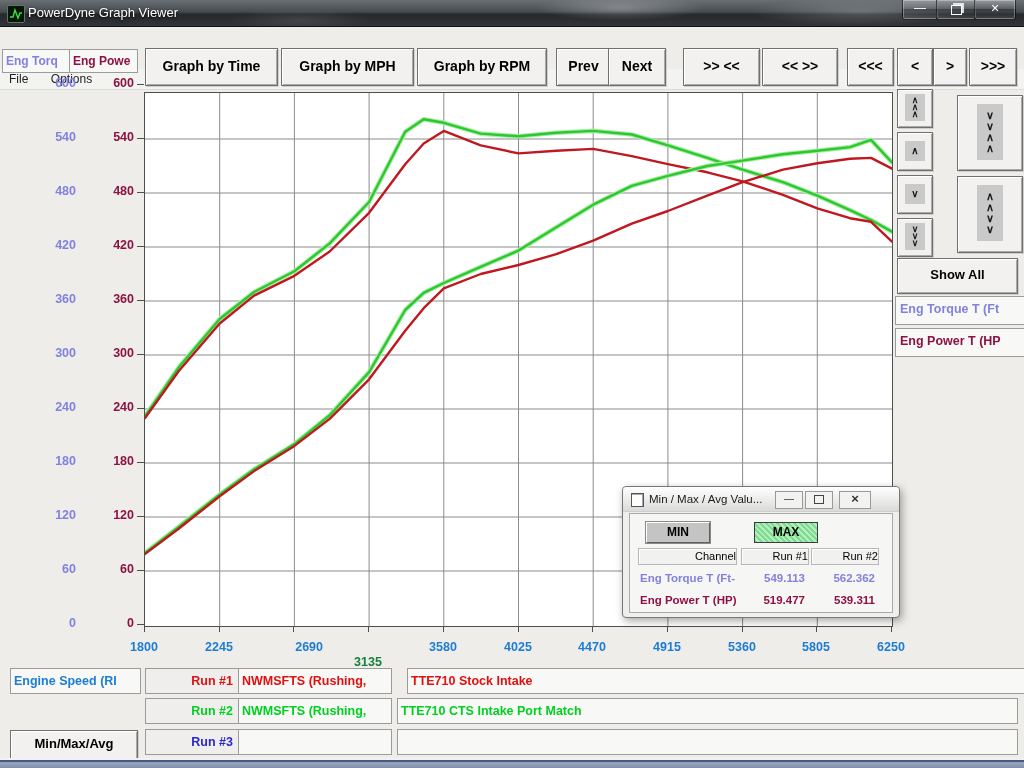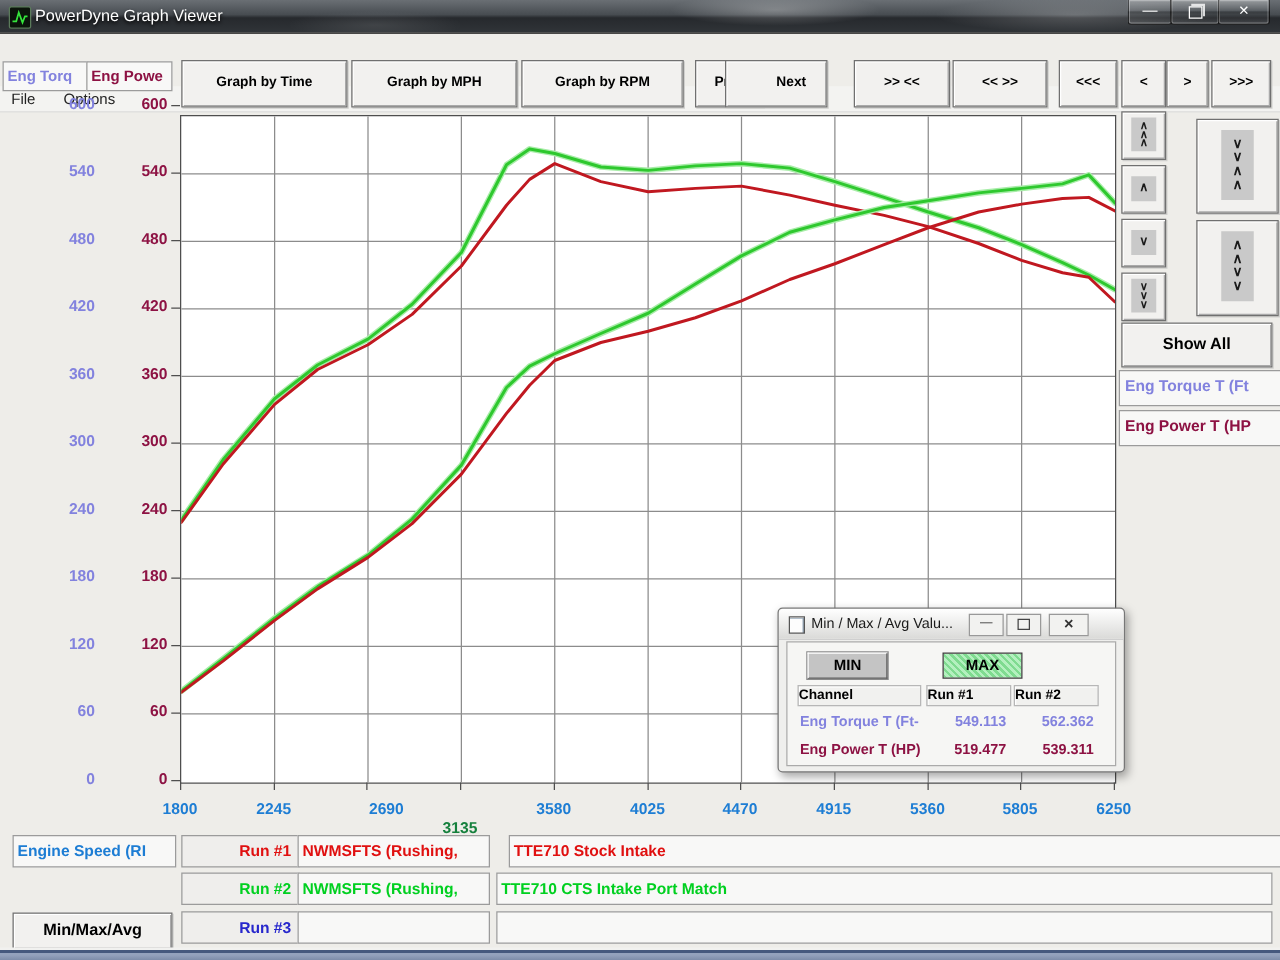--- a/index.html
+++ b/index.html
@@ -27,21 +27,21 @@
   .menubar{left:0;top:26px;width:1024px;height:20px;background:#f3f3f1;border-bottom:1px solid #dcdcda;margin-top:43px;}
   .menuitem{display:inline-block;padding:0 9px;font-size:12px;color:#222;line-height:20px;cursor:default;}
 
   
   .btn3d{background:#f2f1ef;border:1px solid #707070;
     box-shadow:inset 1px 1px 0 #ffffff,inset -1px -1px 0 #a9a9a9,1px 1px 0 #cfcfcd;
     font-weight:bold;color:#000;text-align:center;cursor:pointer;}
   .flatbox{background:#f8f8f7;border:1px solid #9b9b9b;}
 
   .toolbar-label{font-size:12px;line-height:22px;font-weight:bold;padding-left:3px;}
-  .bigbtn{height:36px;font-size:11px;line-height:34px;}
+  .bigbtn{height:36px;font-size:14px;line-height:34px;}
 
   
   .plot{left:144px;top:92px;width:747px;height:533px;background:#fff;border:1px solid #4e4e4e;}
   .tick{background:#4e4e4e;}
   .axis-label{font-size:12.5px;font-weight:bold;text-align:right;}
   .xaxis-label{font-size:12.5px;font-weight:bold;text-align:center;}
 
   
   .vstack{word-break:break-all;text-align:center;font-weight:bold;color:#1a1a1a;margin:0 auto;}
   .pad{background:#c9c9c9;display:flex;align-items:center;justify-content:center;margin:auto;}
@@ -58,21 +58,21 @@
   .mmbtn{top:4px;height:16px;border:1px solid #999;background:#f2f2f0;text-align:center;
     font-size:10px;line-height:14px;color:#333;cursor:pointer;}
   .mmbody{left:6px;top:26px;width:262px;height:98px;background:#f6f6f4;border:1px solid #aaa;}
   .minbtn{left:16px;top:8px;width:62px;height:19px;background:#c4c4c4;border:1px solid;
     border-color:#ffffff #5f5f5f #5f5f5f #ffffff;box-shadow:0 0 0 1px #8a8a8a;
     font-weight:bold;font-size:12px;text-align:center;line-height:18px;cursor:pointer;}
   .maxbtn{left:124px;top:8px;width:62px;height:19px;
     background:repeating-linear-gradient(45deg,#7fdb90 0 2px,#b4f0bf 2px 4px);
     border:1px solid #3c3c3c;font-weight:bold;font-size:12px;text-align:center;line-height:18px;cursor:pointer;}
   .mmhdr{top:34px;height:15px;background:#f1f1ef;border:1px solid #b7b7b7;box-shadow:inset 1px 1px 0 #fff;
-    font-weight:bold;font-size:11px;text-align:left;line-height:14px;cursor:pointer;}
+    font-weight:normal;font-size:11px;text-align:right;line-height:14px;cursor:pointer;}
   .mmcell{font-size:11.5px;font-weight:bold;}
 
   
   .runlabel{font-size:12.5px;font-weight:bold;text-align:right;line-height:24px;padding-right:6px;}
   .fieldtext{font-size:12.5px;font-weight:bold;line-height:24px;padding-left:3px;}
   .bottom-frame{left:0;top:758px;width:1024px;height:10px;
     background:linear-gradient(#f1f1ef 0 2px,#46587d 2px 4px,#94a1bc 4px 6px,#7e8ca9 100%);}
 </style>
 </head>
 <body>
@@ -100,21 +100,21 @@
   <span class="menuitem">Options</span>
 </div>
 
 <div class="abs flatbox toolbar-label clip" style="left:2px;top:49px;width:64px;height:22px;color:#8282de;">Eng Torq</div>
 <div class="abs flatbox toolbar-label clip" style="left:69px;top:49px;width:64px;height:22px;color:#8d1243;">Eng Powe</div>
 
 <div class="abs btn3d bigbtn" style="left:145px;top:48px;width:131px;">Graph by Time</div>
 <div class="abs btn3d bigbtn" style="left:281px;top:48px;width:131px;">Graph by MPH</div>
 <div class="abs btn3d bigbtn" style="left:417px;top:48px;width:128px;">Graph by RPM</div>
 <div class="abs btn3d bigbtn" style="left:556px;top:48px;width:53px;">Prev</div>
-<div class="abs btn3d bigbtn" style="left:580px;top:48px;width:56px;padding-left:24px;">Next</div>
+<div class="abs btn3d bigbtn" style="left:608px;top:48px;width:56px;">Next</div>
 <div class="abs btn3d bigbtn" style="left:683px;top:48px;width:75px;">&gt;&gt; &lt;&lt;</div>
 <div class="abs btn3d bigbtn" style="left:762px;top:48px;width:74px;">&lt;&lt; &gt;&gt;</div>
 <div class="abs btn3d bigbtn" style="left:847px;top:48px;width:45px;">&lt;&lt;&lt;</div>
 <div class="abs btn3d bigbtn" style="left:897px;top:48px;width:34px;">&lt;</div>
 <div class="abs btn3d bigbtn" style="left:933px;top:48px;width:32px;">&gt;</div>
 <div class="abs btn3d bigbtn" style="left:969px;top:48px;width:46px;">&gt;&gt;&gt;</div>
 
 <div class="abs plot">
   <svg id="plot-svg" width="747" height="533">
       <line x1="74.7" y1="0" x2="74.7" y2="533" stroke="#8c8c8c" stroke-width="1"></line>

